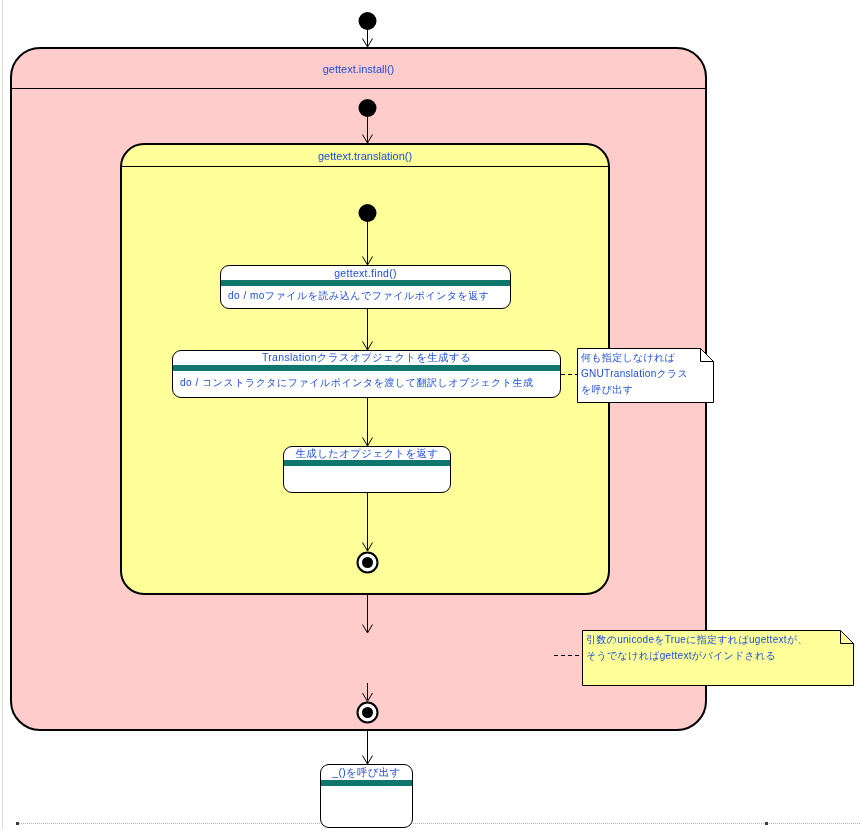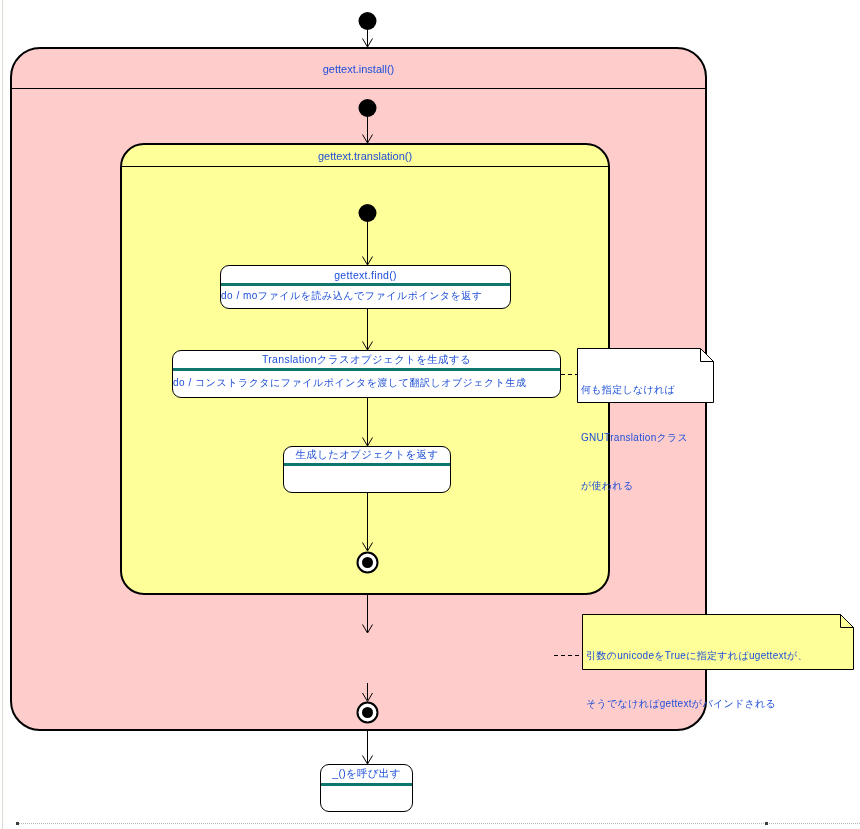--- a/index.html
+++ b/index.html
@@ -39,37 +39,38 @@
   }
   
   .state {
     position: absolute; box-sizing: border-box;
     background: #fff; border: 1.5px solid #000; border-radius: 9px;
     overflow: hidden;
   }
   .state.yellow { background: var(--state_yellow); }
   .state-title {
     box-sizing: border-box;
-    border-bottom: 3px solid #0f766e;
+    border-bottom: 6px solid #0f766e;
     display: flex; align-items: center; justify-content: center;
     font-size: 10.5px; letter-spacing: 0.3px;
   }
   .state-body {
     display: flex; align-items: center;
     font-size: 10px; letter-spacing: 0.5px;
+    padding-left: 7px;
   }
   
   .note { position: absolute; }
   .note svg { position: absolute; left: 0; top: 0; }
   .note-text {
     position: absolute; left: 0; top: 0; right: 0; bottom: 0;
     padding: 2px 3px 0 4px;
     font-size: 10px; line-height: 16px; letter-spacing: 0.3px;
   }
-  .note-line { white-space: nowrap; margin-top: 32px; }
+  .note-line { white-space: nowrap; }
   
   .overlay {
     position: absolute; left: 0; top: 0;
     pointer-events: none;
   }
 </style>
 </head>
 <body>
 
 <div class="canvas">
@@ -96,38 +97,38 @@
     <div class="state-title" style="height:20px;">Translationクラスオブジェクトを生成する</div>
     <div class="state-body" style="height:24px;">do / コンストラクタにファイルポインタを渡して翻訳しオブジェクト生成</div>
   </div>
 
   <div class="state" style="left:283px; top:446px; width:168px; height:47px;">
     <div class="state-title" style="height:19px;">生成したオブジェクトを返す</div>
     <div class="state-body" style="height:24px;"></div>
   </div>
 
 
-  <div class="state" style="left:320px; top:764px; width:93px; height:48px;">
+  <div class="state" style="left:320px; top:764px; width:93px; height:64px;">
     <div class="state-title" style="height:21px;">_()を呼び出す</div>
     <div class="state-body" style="height:22px;"></div>
   </div>
 
   <div class="note" style="left:577px; top:348px; width:137px; height:55px;">
     <svg width="137" height="55" viewBox="0 0 137 55">
       <polygon points="0.5,0.5 123.5,0.5 136.5,13.5 136.5,54.5 0.5,54.5" style="fill:var(--note_white)" stroke="#000" stroke-width="1"></polygon>
       <polyline points="123.5,0.5 123.5,13.5 136.5,13.5" fill="none" stroke="#000" stroke-width="1"></polyline>
     </svg>
     <div class="note-text">
       <div class="note-line">何も指定しなければ</div>
       <div class="note-line">GNUTranslationクラス</div>
-      <div class="note-line">が使われる</div>
+      <div class="note-line">を呼び出す</div>
     </div>
   </div>
 
-  <div class="note" style="left:582px; top:614px; width:224px; height:56px;">
+  <div class="note" style="left:582px; top:630px; width:224px; height:56px;">
     <svg width="272" height="56" viewBox="0 0 272 56">
       <polygon points="0.5,0.5 258.5,0.5 271.5,13.5 271.5,55.5 0.5,55.5" style="fill:var(--note_yellow)" stroke="#000" stroke-width="1"></polygon>
       <polyline points="258.5,0.5 258.5,13.5 271.5,13.5" fill="none" stroke="#000" stroke-width="1"></polyline>
     </svg>
     <div class="note-text">
       <div class="note-line">引数のunicodeをTrueに指定すればugettextが、</div>
       <div class="note-line">そうでなければgettextがバインドされる</div>
     </div>
   </div>
 

